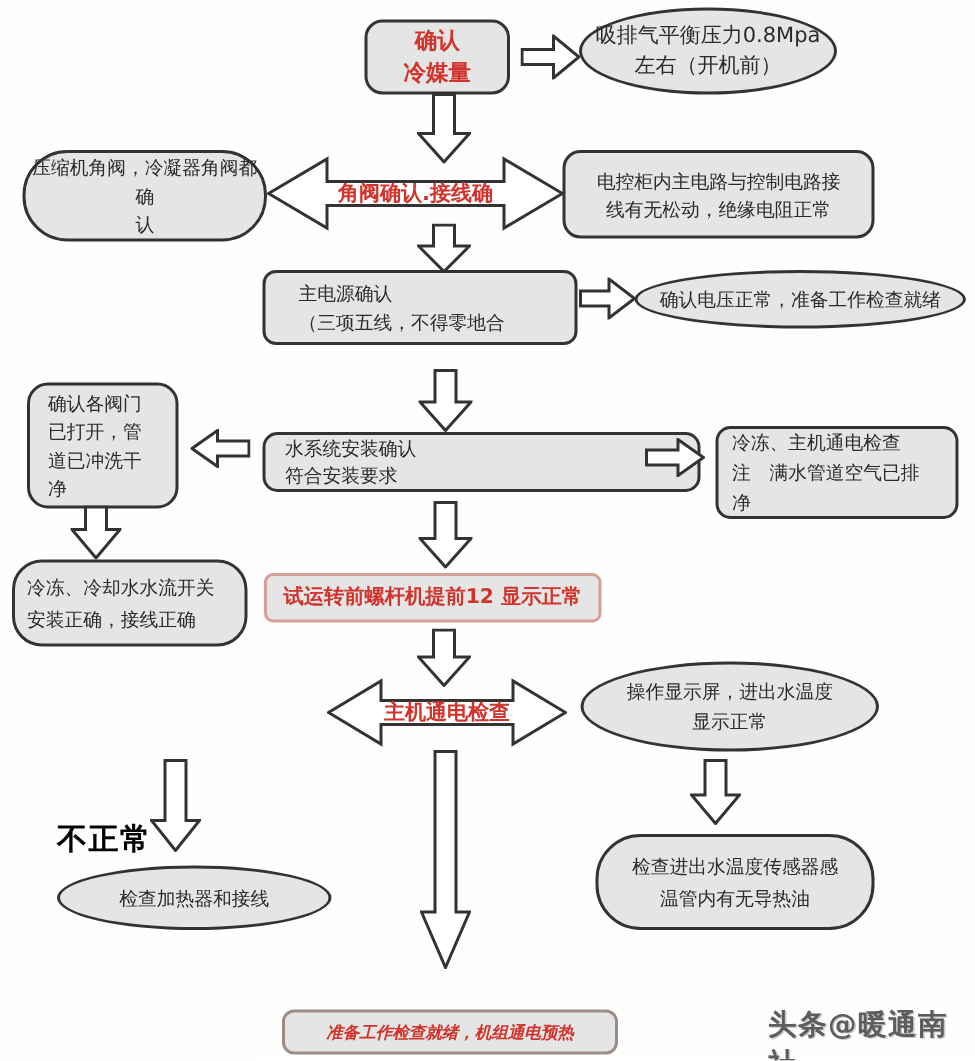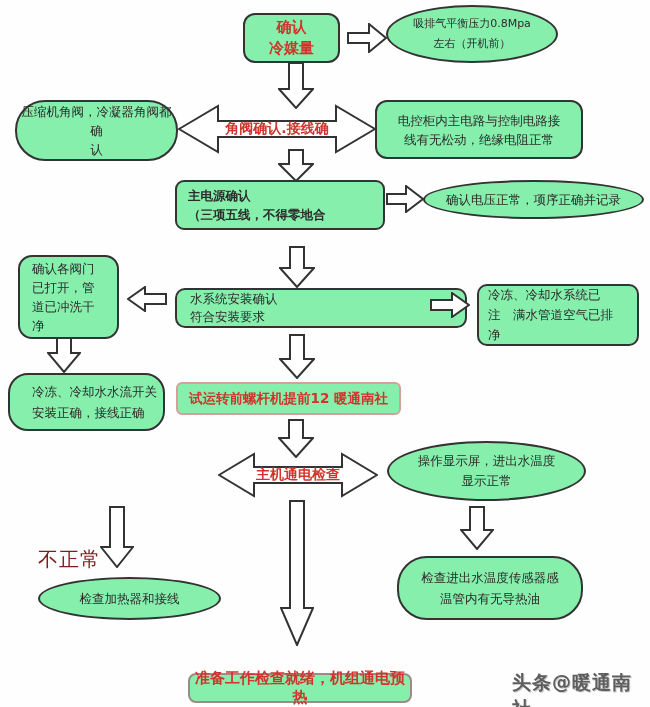--- a/index.html
+++ b/index.html
@@ -1,50 +1,50 @@
 <!DOCTYPE html>
 <html><head>
 <meta charset="utf-8">
 <style>
   html,body{margin:0;padding:0;background:#ffffff;}
   body{font-family:"DejaVu Sans","Liberation Sans",sans-serif;}
   #canvas{position:relative;width:650px;height:707px;background:#fefefe;overflow:hidden;}
-  .node{position:absolute;box-sizing:border-box;border:2px solid #333333;background:#86efac;
+  .node{position:absolute;box-sizing:border-box;border:2px solid #333333;background:#e5e5e5;
         display:flex;align-items:center;justify-content:center;}
   .box{border-radius:12px;}
   .oval{border-radius:50%;}
   .node-text{white-space:pre-line;color:#2b2b2b;font-size:12.5px;line-height:19px;text-align:center;}
   .left-text{text-align:left;width:100%;}
   .red-text{color:#d0342c;font-weight:bold;}
   .arrow{position:absolute;}
   .arrow polygon{fill:#ffffff;stroke:#333333;stroke-width:2;stroke-linejoin:miter;}
   .arrow-wrap{position:absolute;}
   .arrow-wrap svg{position:absolute;left:0;top:0;}
   .arrow-label{position:absolute;left:0;top:0;width:100%;height:100%;display:flex;
                align-items:center;justify-content:center;font-size:14px;}
-  .plain-label{position:absolute;color:#7f1d1d;font-size:20px;font-weight:400;letter-spacing:1px;}
+  .plain-label{position:absolute;color:#000000;font-size:20px;font-weight:700;letter-spacing:1px;}
   .watermark{position:absolute;color:#5d5d5d;font-size:19px;font-weight:bold;letter-spacing:1px;
              text-shadow:1px 1px 0 #c9c9c9;}
 </style>
 </head>
 <body>
 
 <div id="canvas">
 
   <div class="node box" style="left:243px;top:13px;width:97px;height:50px;">
     <span class="node-text red-text" style="font-size:15px;line-height:21px;">确认
 冷媒量</span>
   </div>
 
   <svg class="arrow" style="left:347px;top:23px;" width="40" height="30">
     <polygon points="1,10 22,10 22,1 39,15 22,29 22,20 1,20"></polygon>
   </svg>
 
   <div class="node oval" style="left:386px;top:5px;width:172px;height:58px;">
-    <span class="node-text" style="font-size:11px;line-height:20px;">吸排气平衡压力0.8Mpa
+    <span class="node-text" style="font-size:14px;line-height:20px;">吸排气平衡压力0.8Mpa
 左右（开机前）</span>
   </div>
 
   <svg class="arrow" style="left:278px;top:62px;" width="36" height="47">
     <polygon points="11,1 25,1 25,27 35,27 18,46 1,27 11,27"></polygon>
   </svg>
 
   <div class="node box" style="left:15px;top:100px;width:163px;height:61px;border-radius:30px;">
     <span class="node-text">压缩机角阀，冷凝器角阀都确
 认</span>
@@ -59,31 +59,31 @@
 
   <div class="node box" style="left:375px;top:100px;width:208px;height:59px;">
     <span class="node-text">电控柜内主电路与控制电路接
 线有无松动，绝缘电阻正常</span>
   </div>
 
   <svg class="arrow" style="left:278px;top:149px;" width="36" height="33">
     <polygon points="11,1 25,1 25,15 35,15 18,32 1,15 11,15"></polygon>
   </svg>
 
-  <div class="node box" style="left:175px;top:180px;width:210px;height:50px;border-radius:9px;padding-left:11px;font-weight:bold;">
+  <div class="node box" style="left:175px;top:180px;width:210px;height:50px;border-radius:9px;padding-left:22px;">
     <span class="node-text left-text">主电源确认
 （三项五线，不得零地合</span>
   </div>
 
   <svg class="arrow" style="left:386px;top:185px;" width="38" height="28">
     <polygon points="1,9 20,9 20,1 37,14 20,27 20,19 1,19"></polygon>
   </svg>
 
   <div class="node oval" style="left:423px;top:180px;width:221px;height:39px;">
-    <span class="node-text">确认电压正常，项序正确并记录</span>
+    <span class="node-text">确认电压正常，准备工作检查就绪</span>
   </div>
 
   <svg class="arrow" style="left:279px;top:246px;" width="36" height="42">
     <polygon points="11,1 25,1 25,22 35,22 18,41 1,22 11,22"></polygon>
   </svg>
 
   <div class="node box" style="left:18px;top:255px;width:101px;height:84px;border-radius:14px;padding-left:12px;">
     <span class="node-text left-text">确认各阀门
 已打开，管
 道已冲洗干
@@ -97,40 +97,40 @@
   <div class="node box" style="left:175px;top:288px;width:292px;height:40px;border-radius:10px;padding-left:13px;">
     <span class="node-text left-text" style="line-height:18px;">水系统安装确认
 符合安装要求</span>
   </div>
 
   <svg class="arrow" style="left:430px;top:292px;" width="40" height="26">
     <polygon points="1,8 22,8 22,1 39,13 22,25 22,18 1,18"></polygon>
   </svg>
 
   <div class="node box" style="left:477px;top:284px;width:162px;height:62px;border-radius:10px;padding-left:9px;overflow:hidden;">
-    <span class="node-text left-text" style="line-height:20px;">冷冻、冷却水系统已
+    <span class="node-text left-text" style="line-height:20px;">冷冻、主机通电检查
 注　满水管道空气已排
 净</span>
   </div>
 
   <svg class="arrow" style="left:47px;top:337px;" width="34" height="36">
     <polygon points="10,1 24,1 24,16 33,16 17,35 1,16 10,16"></polygon>
   </svg>
 
   <svg class="arrow" style="left:279px;top:334px;" width="36" height="45">
     <polygon points="11,1 25,1 25,25 35,25 18,44 1,25 11,25"></polygon>
   </svg>
 
-  <div class="node box" style="left:8px;top:373px;width:157px;height:58px;border-radius:20px;padding-left:22px;">
+  <div class="node box" style="left:8px;top:373px;width:157px;height:58px;border-radius:20px;padding-left:8px;">
     <span class="node-text left-text" style="line-height:21px;">冷冻、冷却水水流开关
 安装正确，接线正确</span>
   </div>
 
   <div class="node box" style="left:176px;top:382px;width:225px;height:33px;border-radius:6px;border-color:#d89f98;">
-    <span class="node-text red-text" style="font-size:13.5px;">试运转前螺杆机提前12 暖通南社</span>
+    <span class="node-text red-text" style="font-size:13.5px;">试运转前螺杆机提前12 显示正常</span>
   </div>
 
   <svg class="arrow" style="left:278px;top:419px;" width="36" height="39">
     <polygon points="11,1 25,1 25,19 35,19 18,38 1,19 11,19"></polygon>
   </svg>
 
 
   <div class="arrow-wrap" style="left:218px;top:452px;width:160px;height:46px;">
     <svg class="arrow" width="160" height="46" style="left:0;top:0;">
       <polygon points="1,23 36,2 36,15 124,15 124,2 159,23 124,44 124,31 36,31 36,44"></polygon>
@@ -160,18 +160,18 @@
   <div class="node oval" style="left:38px;top:577px;width:183px;height:43px;">
     <span class="node-text">检查加热器和接线</span>
   </div>
 
   <div class="node" style="left:397px;top:556px;width:186px;height:64px;border-radius:30px;">
     <span class="node-text" style="line-height:21px;">检查进出水温度传感器感
 温管内有无导热油</span>
   </div>
 
   <div class="node box" style="left:188px;top:673px;width:224px;height:30px;border-radius:8px;border-color:#9b8d86;">
-    <span class="node-text red-text" style="font-size:15px;">准备工作检查就绪，机组通电预热</span>
+    <span class="node-text red-text" style="font-size:11px;font-style:italic;">准备工作检查就绪，机组通电预热</span>
   </div>
 
   <span class="watermark" style="left:512px;top:670px;">头条@暖通南社</span>
 
 </div>
 
 </body></html>

